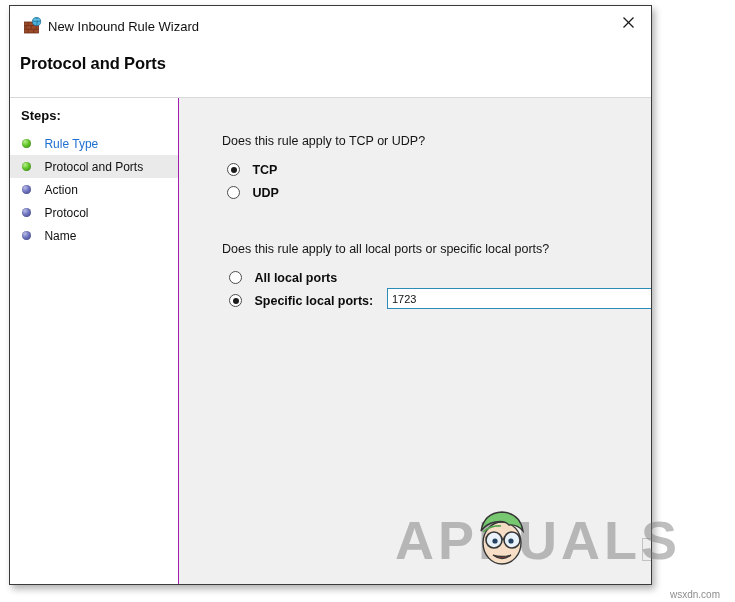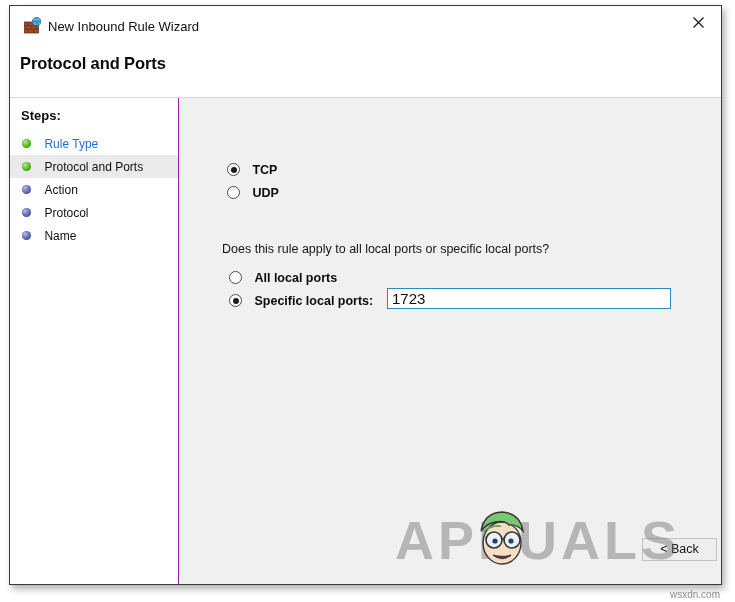--- a/index.html
+++ b/index.html
@@ -21,21 +21,21 @@
     position: absolute;
     inset: 0;
     background: #ffffff;
   }
 
   
   .window {
     position: absolute;
     left: 9px;
     top: 5px;
-    width: 713px;
+    width: 643px;
     height: 580px;
     background: #bef264;
     border: 1px solid #3b3b3b;
     box-sizing: border-box;
     box-shadow: 3px 4px 7px rgba(0, 0, 0, 0.30);
     overflow: hidden;
   }
 
   
   .titlebar {
@@ -247,21 +247,21 @@
   .port-input {
     position: absolute;
     left: 208px;
     top: 190px;
     width: 284px;
     height: 21px;
     box-sizing: border-box;
     border: 1px solid #2d8bb8;
     background: #ffffff;
     font-family: "Liberation Sans", sans-serif;
-    font-size: 15px;
+    font-size: 11px;
     color: #111111;
     padding: 0 4px;
     outline: none;
   }
   .example-text {
     position: absolute;
     left: 214px;
     top: 216px;
     font-size: 12.5px;
     color: #141414;
@@ -409,20 +409,21 @@
           <div class="step-item">
             <span class="step-bullet pending"></span>
             <span class="step-text">Name</span>
           </div>
 
         </div>
       </div>
 
       <div class="content">
 
+        <div class="question" id="q-protocol">Does this rule apply to TCP or UDP?</div>
 
         <div class="radio-row" id="row-tcp">
           <span class="radio checked"></span>
           <span class="radio-label">TCP</span>
         </div>
 
         <div class="radio-row" id="row-udp">
           <span class="radio"></span>
           <span class="radio-label">UDP</span>
         </div>

